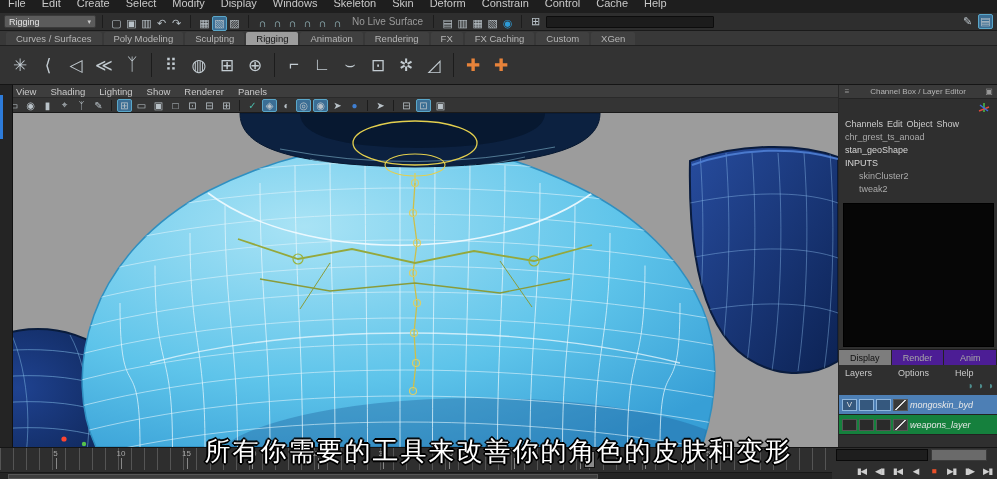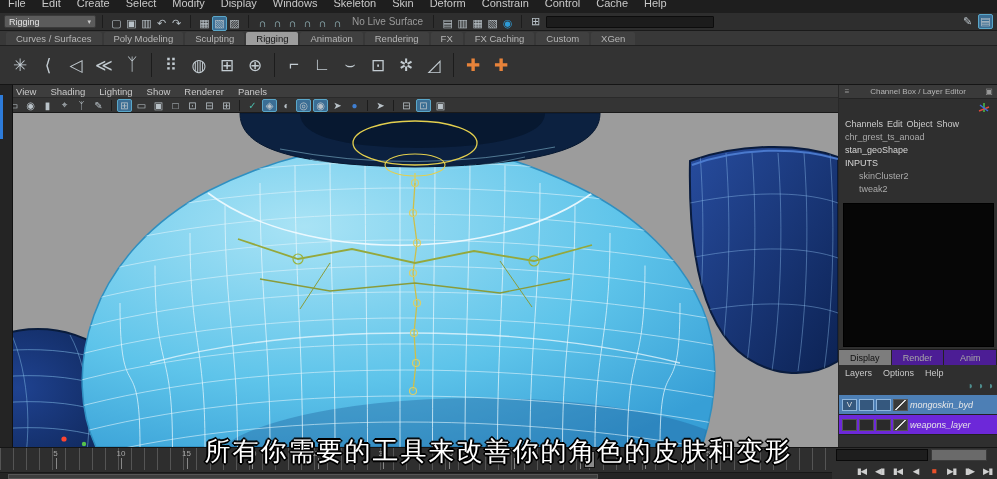--- a/index.html
+++ b/index.html
@@ -52,26 +52,26 @@
   .sp-xyzrow{height:16px;display:flex;justify-content:flex-end;align-items:center;padding:0 6px;}
   .cb-menus{height:14px;display:flex;gap:4px;align-items:flex-end;padding:0 6px;}
   .cb-menu{color:#cccccc;font-size:9px;}
   .cb-lines{padding:2px 0;}
   .cbline{display:block;color:#aaaaaa;font-size:9px;line-height:13px;padding-left:6px;white-space:nowrap;}
   .cbline.hdr{color:#d6d6d6;}
   .cb-black{position:absolute;left:4px;right:3px;top:118px;height:144px;background:#060606;border:1px solid #000;}
   .le-tabs{position:absolute;left:0;top:264px;width:158px;height:16px;display:flex;background:#303030;border-top:1px solid #1c1c1c;}
   .letab{flex:1;display:flex;align-items:center;justify-content:center;color:#a8a8a8;font-size:9px;background:#4c1d95;border-right:1px solid #222;}
   .letab.active{background:#7d7d7d;color:#111;}
-  .le-menus{position:absolute;left:0;top:281px;width:158px;height:13px;display:flex;gap:11px;align-items:center;padding:0 6px;}
+  .le-menus{position:absolute;left:0;top:281px;width:158px;height:13px;display:flex;gap:26px;align-items:center;padding:0 6px;}
   .le-menu{color:#c9c9c9;font-size:9px;}
   .le-btns{position:absolute;right:4px;top:295px;height:13px;display:flex;gap:4px;}
   .lebtn{color:#4e8d8d;font-size:10px;}
   .layers{position:absolute;left:0;top:310px;width:158px;}
-  .lrow{height:20px;display:flex;align-items:center;gap:2px;padding:0 3px;background:#6d28d9;border-bottom:1px solid #222;}
+  .lrow{height:20px;display:flex;align-items:center;gap:2px;padding:0 3px;background:#15803d;border-bottom:1px solid #222;}
   .lrow.sel{background:#4d7fb5;}
   .lbox{width:15px;height:12px;background:#2a2a2a;border:1px solid #555;color:#ddd;font-size:8px;display:inline-flex;align-items:center;justify-content:center;}
   .lrow.sel .lbox{border-color:#8fb6dd;background:#35587e;}
   .lswatch{width:15px;height:12px;background:#3a3a3a;border:1px solid #555;
     background-image:linear-gradient(135deg,transparent 44%,#ddd 44%,#ddd 56%,transparent 56%);}
   .lname{color:#e8e8e8;font-size:9px;font-style:italic;white-space:nowrap;overflow:hidden;}
 
   
   .bottombar{position:absolute;left:0;top:447px;width:997px;height:32px;background:#2e2e2e;border-top:1px solid #151515;}
   .timeticks{position:absolute;left:0;top:0;width:832px;height:22px;

